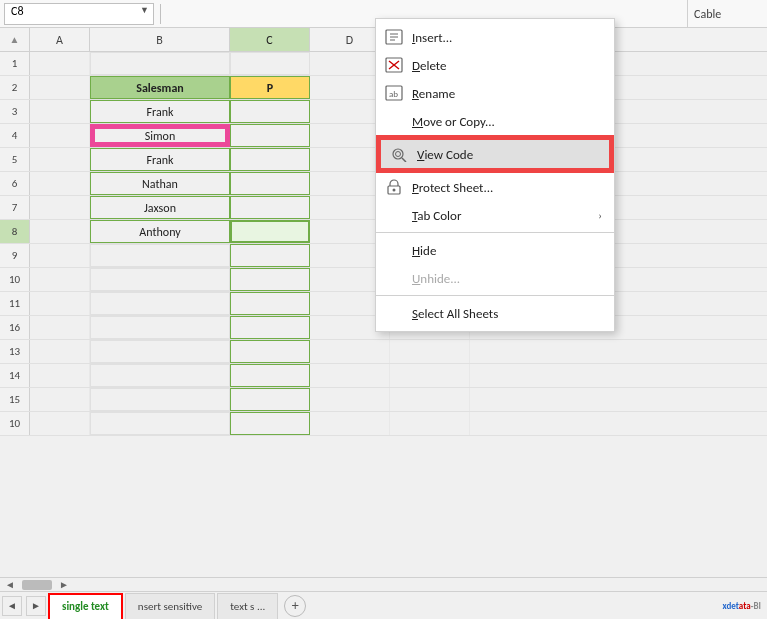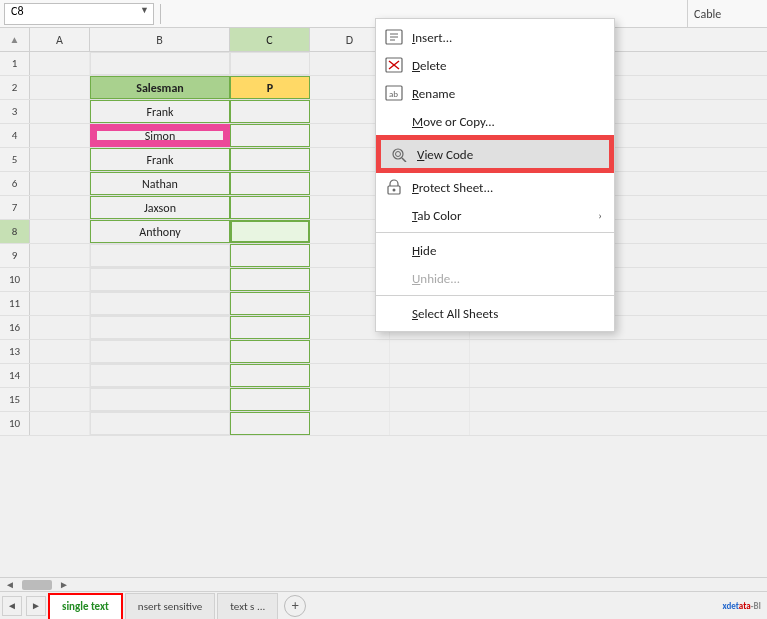--- a/index.html
+++ b/index.html
@@ -327,21 +327,21 @@
       <div class="cell col-a"></div>
       <div class="cell col-b" style="border:1px solid #70ad47;">Frank</div>
       <div class="cell col-c" style="border:1px solid #70ad47;"></div>
       <div class="cell col-d"></div>
       <div class="cell col-e value-cell">.00</div>
     </div>
 
     <div class="row">
       <div class="row-header">4</div>
       <div class="cell col-a"></div>
-      <div class="cell col-b" style="border:7px solid #ec4899;">Simon</div>
+      <div class="cell col-b" style="border:5px solid #ec4899;">Simon</div>
       <div class="cell col-c" style="border:1px solid #70ad47;"></div>
       <div class="cell col-d"></div>
       <div class="cell col-e value-cell">.00</div>
     </div>
 
     <div class="row">
       <div class="row-header">5</div>
       <div class="cell col-a"></div>
       <div class="cell col-b" style="border:1px solid #70ad47;">Frank</div>
       <div class="cell col-c" style="border:1px solid #70ad47;"></div>

